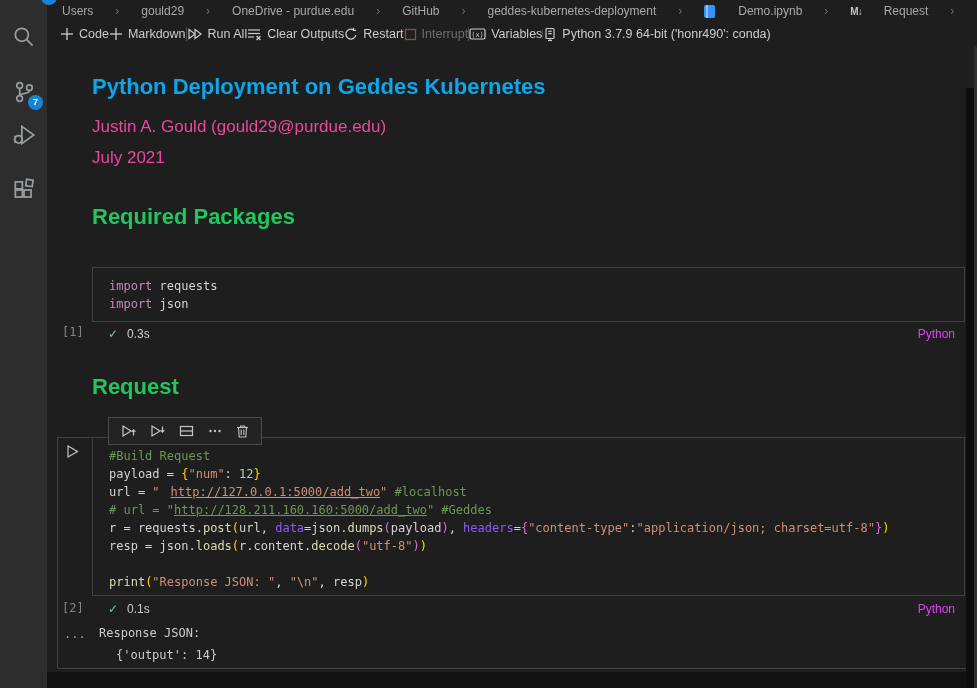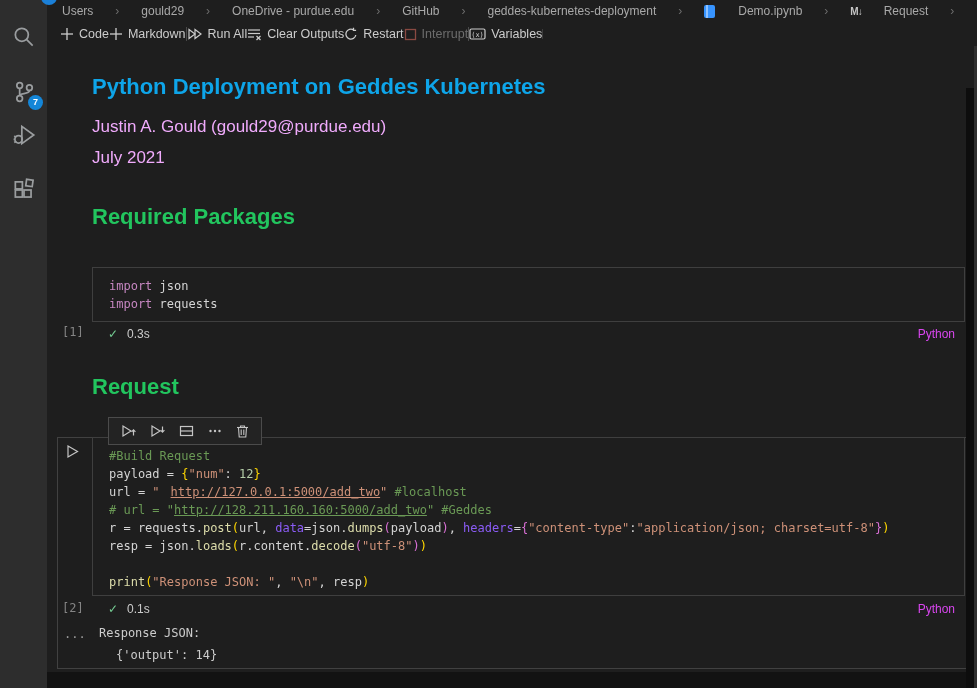--- a/index.html
+++ b/index.html
@@ -25,21 +25,21 @@
 
   #nb-toolbar { position:absolute; left:60px; top:22px; height:24px; display:flex; align-items:center; 
     font-size:12.5px; color:#cccccc; white-space:nowrap; z-index:3; }
   .tb-item { display:flex; align-items:center; gap:5px; cursor:default; }
   .tb-item svg { display:block; }
   .tb-divider { width:1px; height:14px; background:#4a4a4a; }
   .tb-dim { color:#6d6d6d; }
 
   
   .md-h1 { position:absolute; left:92px; top:74px; font-size:22px; font-weight:bold; color:#0ea5e9; }
-  .md-p  { position:absolute; left:92px; font-size:17px; color:#f0abfc; }
+  .md-p  { position:absolute; left:92px; font-size:17px; color:#ec4899; }
   .md-h2 { position:absolute; left:92px; font-size:22px; font-weight:bold; color:#22c55e; }
 
   
   .editor { position:absolute; left:92px; width:873px; background:#1e1e1e; border:1px solid #3f3f3f; overflow:hidden; }
   .code { font-family:"DejaVu Sans Mono", monospace; font-size:12px; line-height:18px; color:#d4d4d4; padding:9px 0 0 16px; white-space:pre; }
   .code-line { height:18px; }
   .tok-cm { color:#6a9955; } .tok-cmu { color:#6a9955; text-decoration:underline; }
   .tok-kw { color:#c586c0; }
   .tok-st { color:#ce9178; } .tok-stu { color:#ce9178; text-decoration:underline;margin-left:11px; }
   .tok-nu { color:#b5cea8; }
@@ -187,29 +187,39 @@
   </span>
   <span class="tb-divider"></span>
   <span class="tb-item">
     <svg width="17" height="14" viewBox="0 0 17 14" fill="none" stroke="#cccccc" stroke-width="1.2">
       <rect x="1" y="2" width="15" height="10" rx="1.5"></rect>
       <text x="8.5" y="9.6" font-size="7" fill="#cccccc" stroke="none" text-anchor="middle" font-family="DejaVu Sans Mono, monospace">(x)</text>
     </svg>
     <span>Variables</span>
   </span>
   <span class="tb-divider" style="height:10px; background:#3c3c3c;"></span>
+  <span class="tb-item">
+    <svg width="14" height="15" viewBox="0 0 14 15" fill="none" stroke="#cccccc" stroke-width="1.2">
+      <rect x="3" y="1.5" width="8" height="10" rx="1"></rect>
+      <line x1="5" y1="13.5" x2="9" y2="13.5"></line>
+        <line x1="7" y1="11.5" x2="7" y2="13.5"></line>
+      <line x1="5.2" y1="4.2" x2="8.8" y2="4.2"></line>
+        <line x1="5.2" y1="6.6" x2="8.8" y2="6.6"></line>
+    </svg>
+    <span>Python 3.7.9 64-bit ('honr490': conda)</span>
+  </span>
 </div>
 
 <div class="md-h1">Python Deployment on Geddes Kubernetes</div>
 <div class="md-p" style="top:117px;">Justin A. Gould (gould29@purdue.edu)</div>
 <div class="md-p" style="top:148px;">July 2021</div>
 <div class="md-h2" style="top:204px;">Required Packages</div>
 
 <div class="editor" style="top:267px; height:55px;">
-  <div class="code"><div class="code-line"><span class="tok-kw">import</span><span class="tok-tx"> json</span></div><div class="code-line"><span class="tok-kw">import</span><span class="tok-tx"> requests</span></div></div>
+  <div class="code"><div class="code-line"><span class="tok-kw">import</span><span class="tok-tx"> requests</span></div><div class="code-line"><span class="tok-kw">import</span><span class="tok-tx"> json</span></div></div>
 </div>
 <div class="exec-count" style="top:325px;">[1]</div>
 <div class="cell-status" style="top:322px;">
   <span class="check">✓</span>
   <span>0.3s</span>
   <span class="lang">Python</span>
 </div>
 
 <div class="md-h2" style="top:374px;">Request</div>
 

